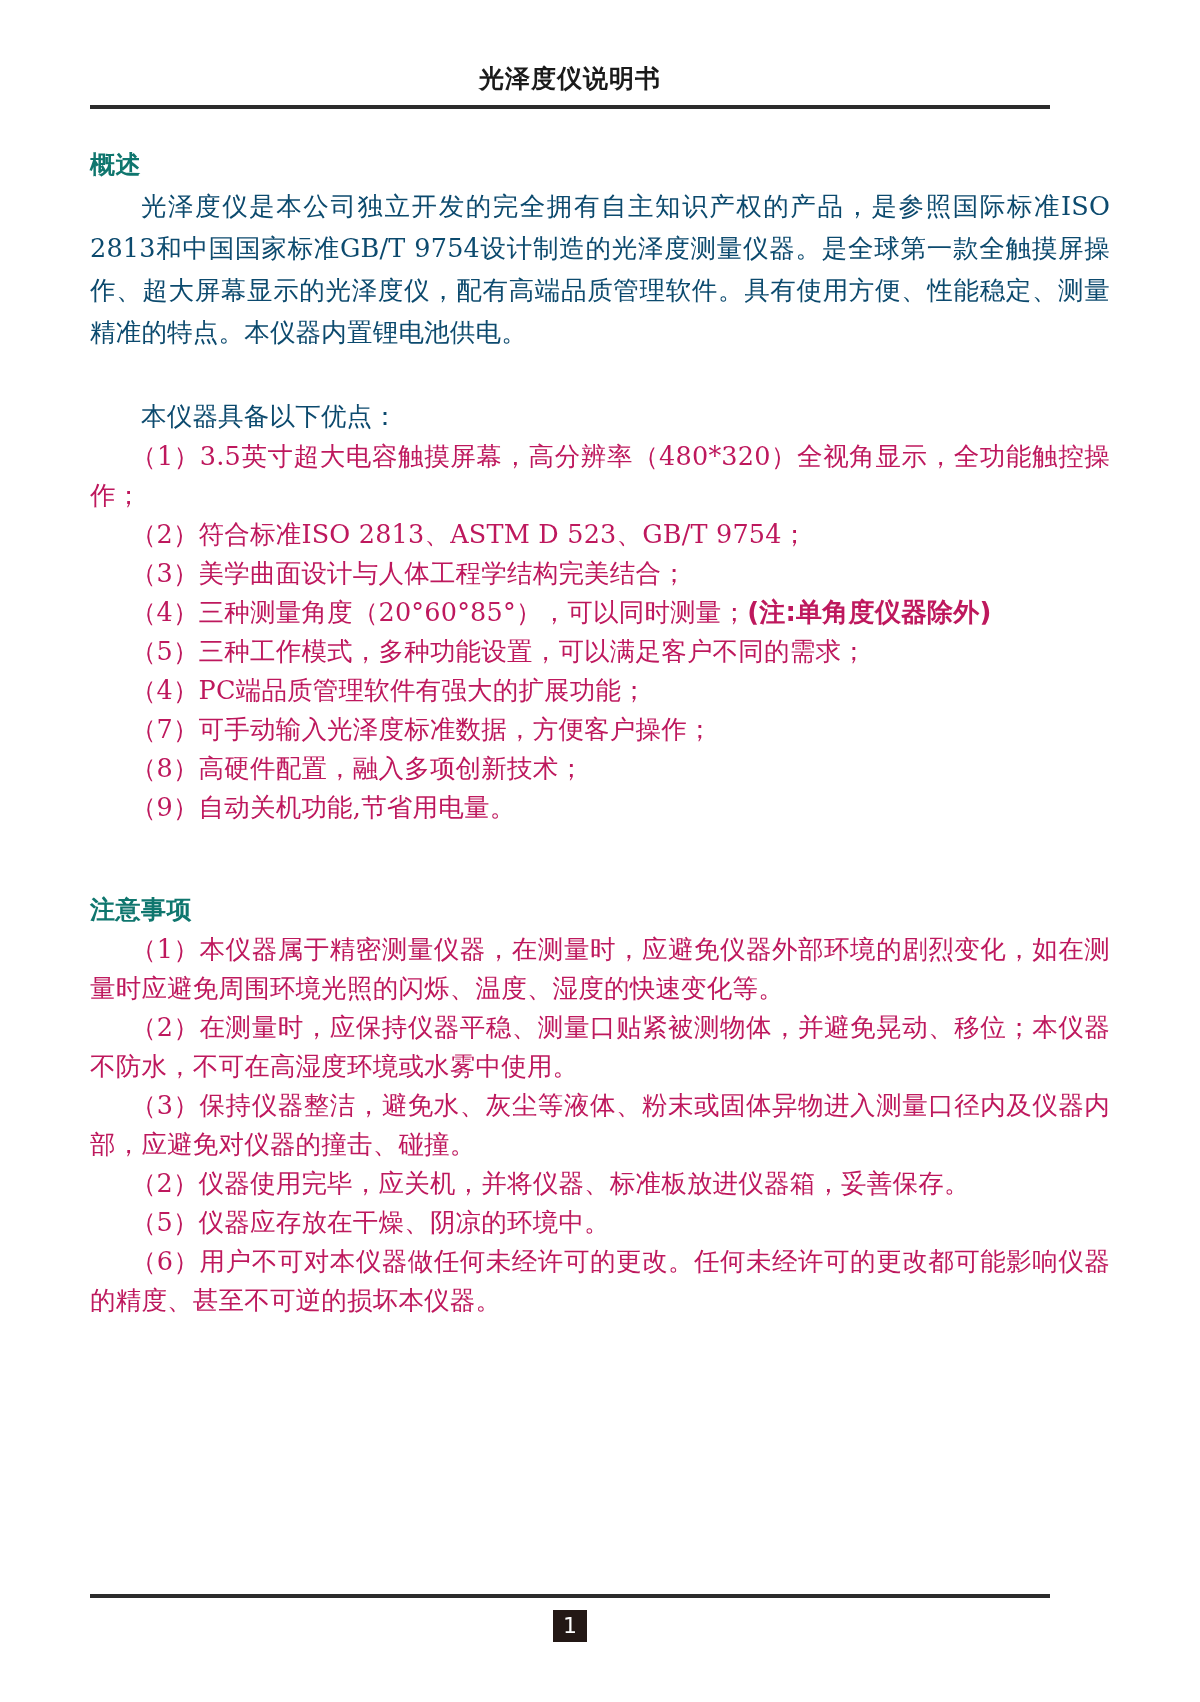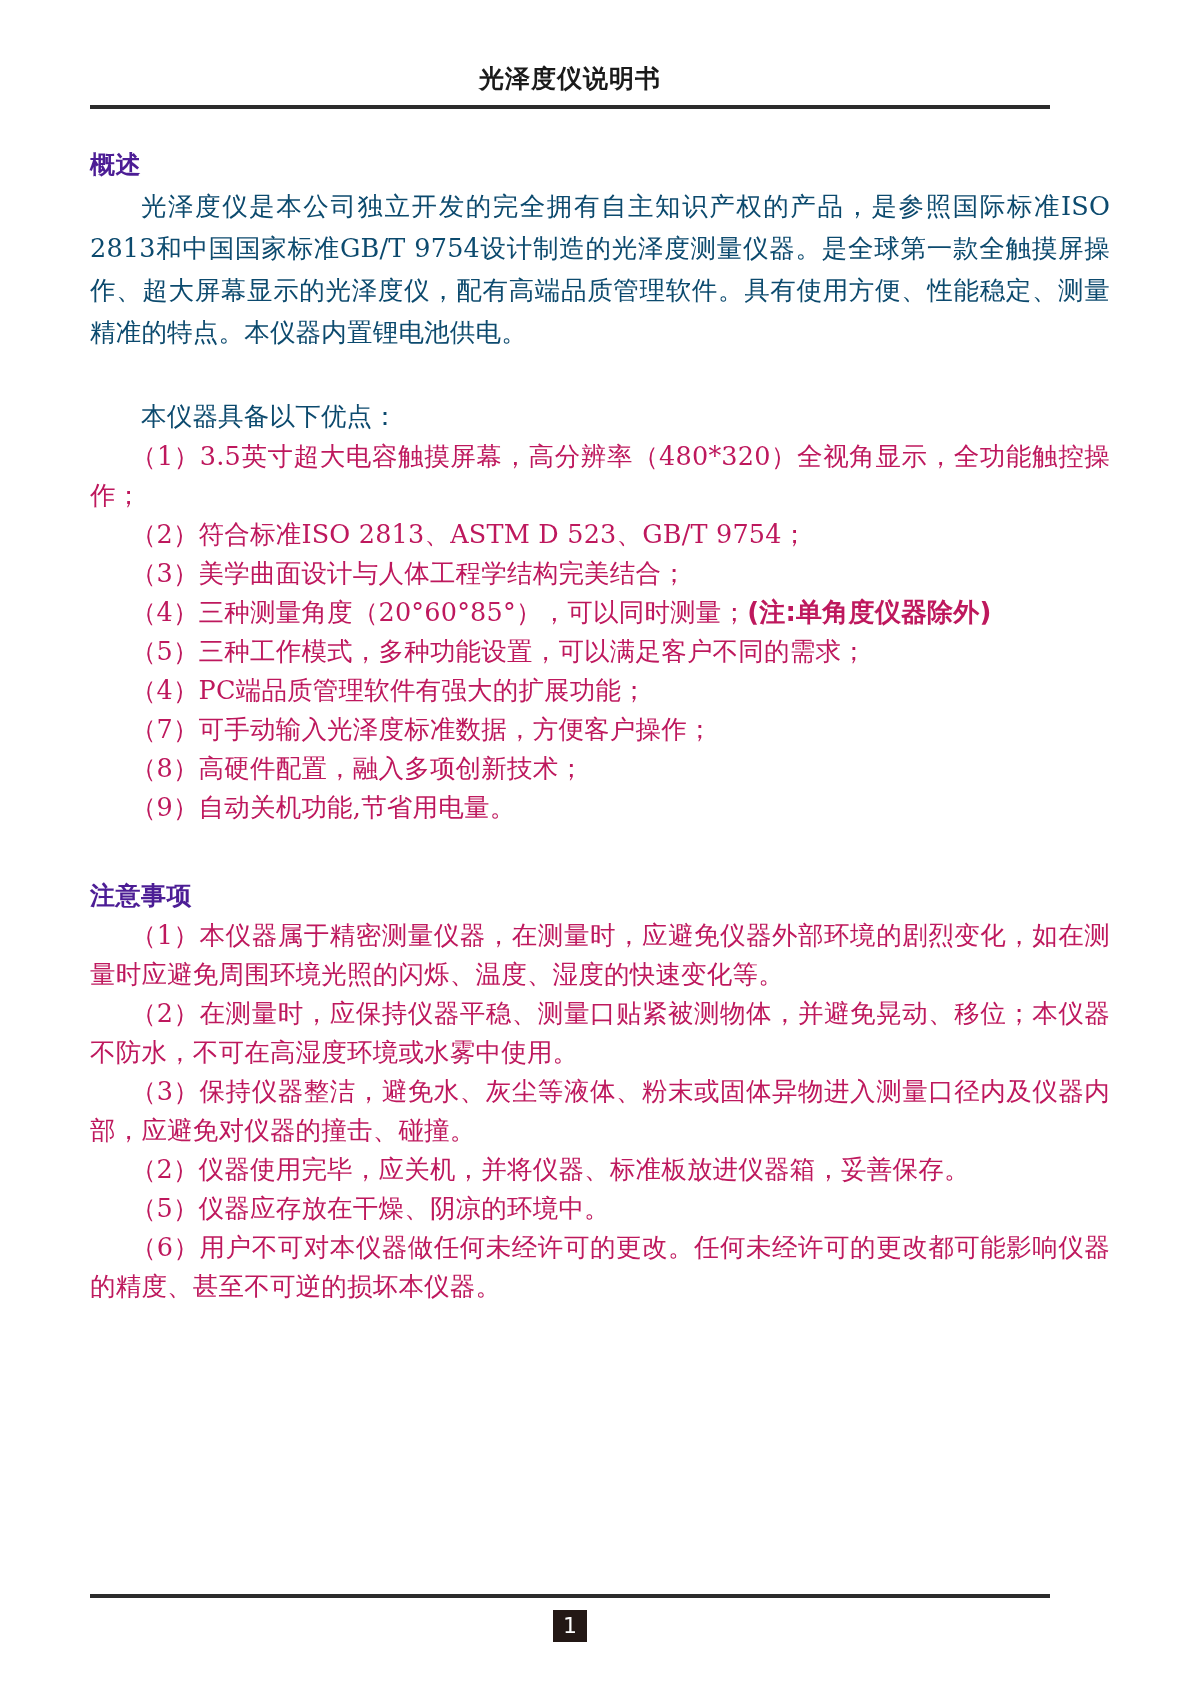--- a/index.html
+++ b/index.html
@@ -54,25 +54,25 @@
     left: 90px;
     width: 1020px;
   }
 
   h2.section-heading {
     font-family: Liberation Mono, monospace;
     font-weight: bold;
     font-size: 25px;
     margin: 0 0 4px 0;
     letter-spacing: 0.5px;
-    color: #4c1d95;
+    color: #0f766e;
   }
 
   .section + .section {
-    margin-top: 52px;
+    margin-top: 66px;
   }
 
   p.para {
     margin: 0;
     font-size: 25.5px;
     line-height: 42px;
     text-align: justify;
     text-justify: inter-ideograph;
     letter-spacing: 0.2px;
     color: #0c4a6e;

